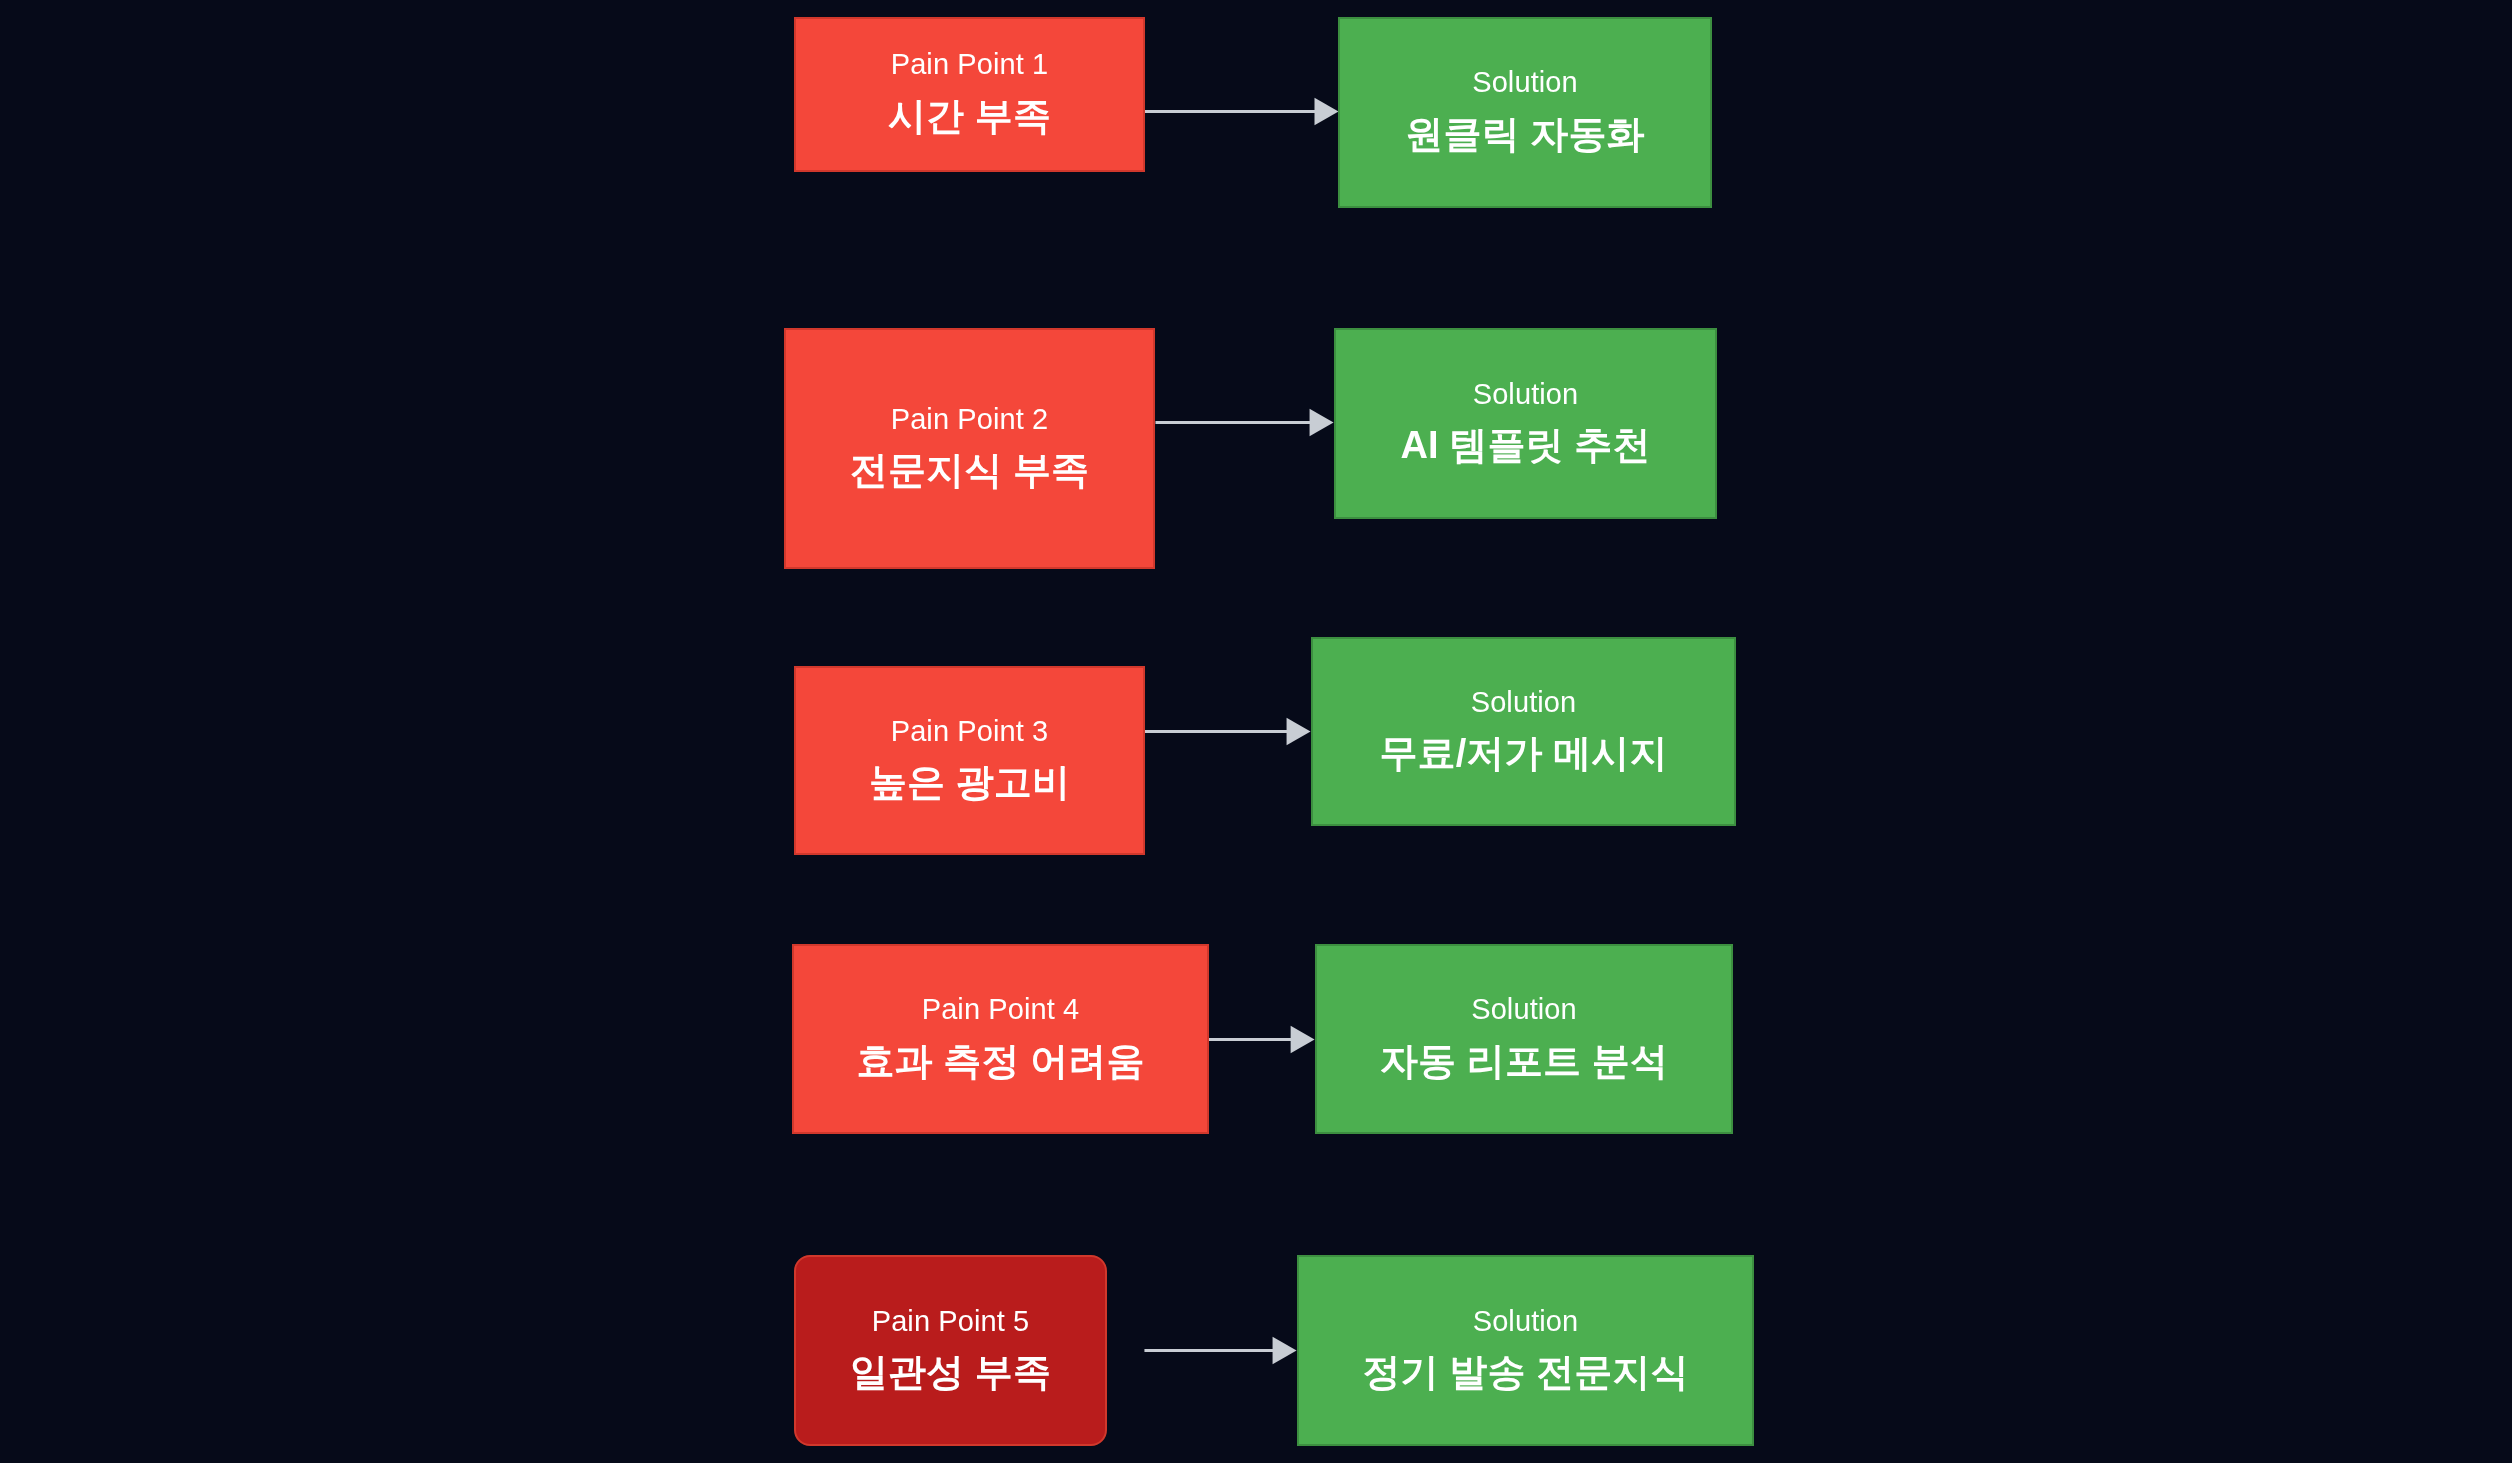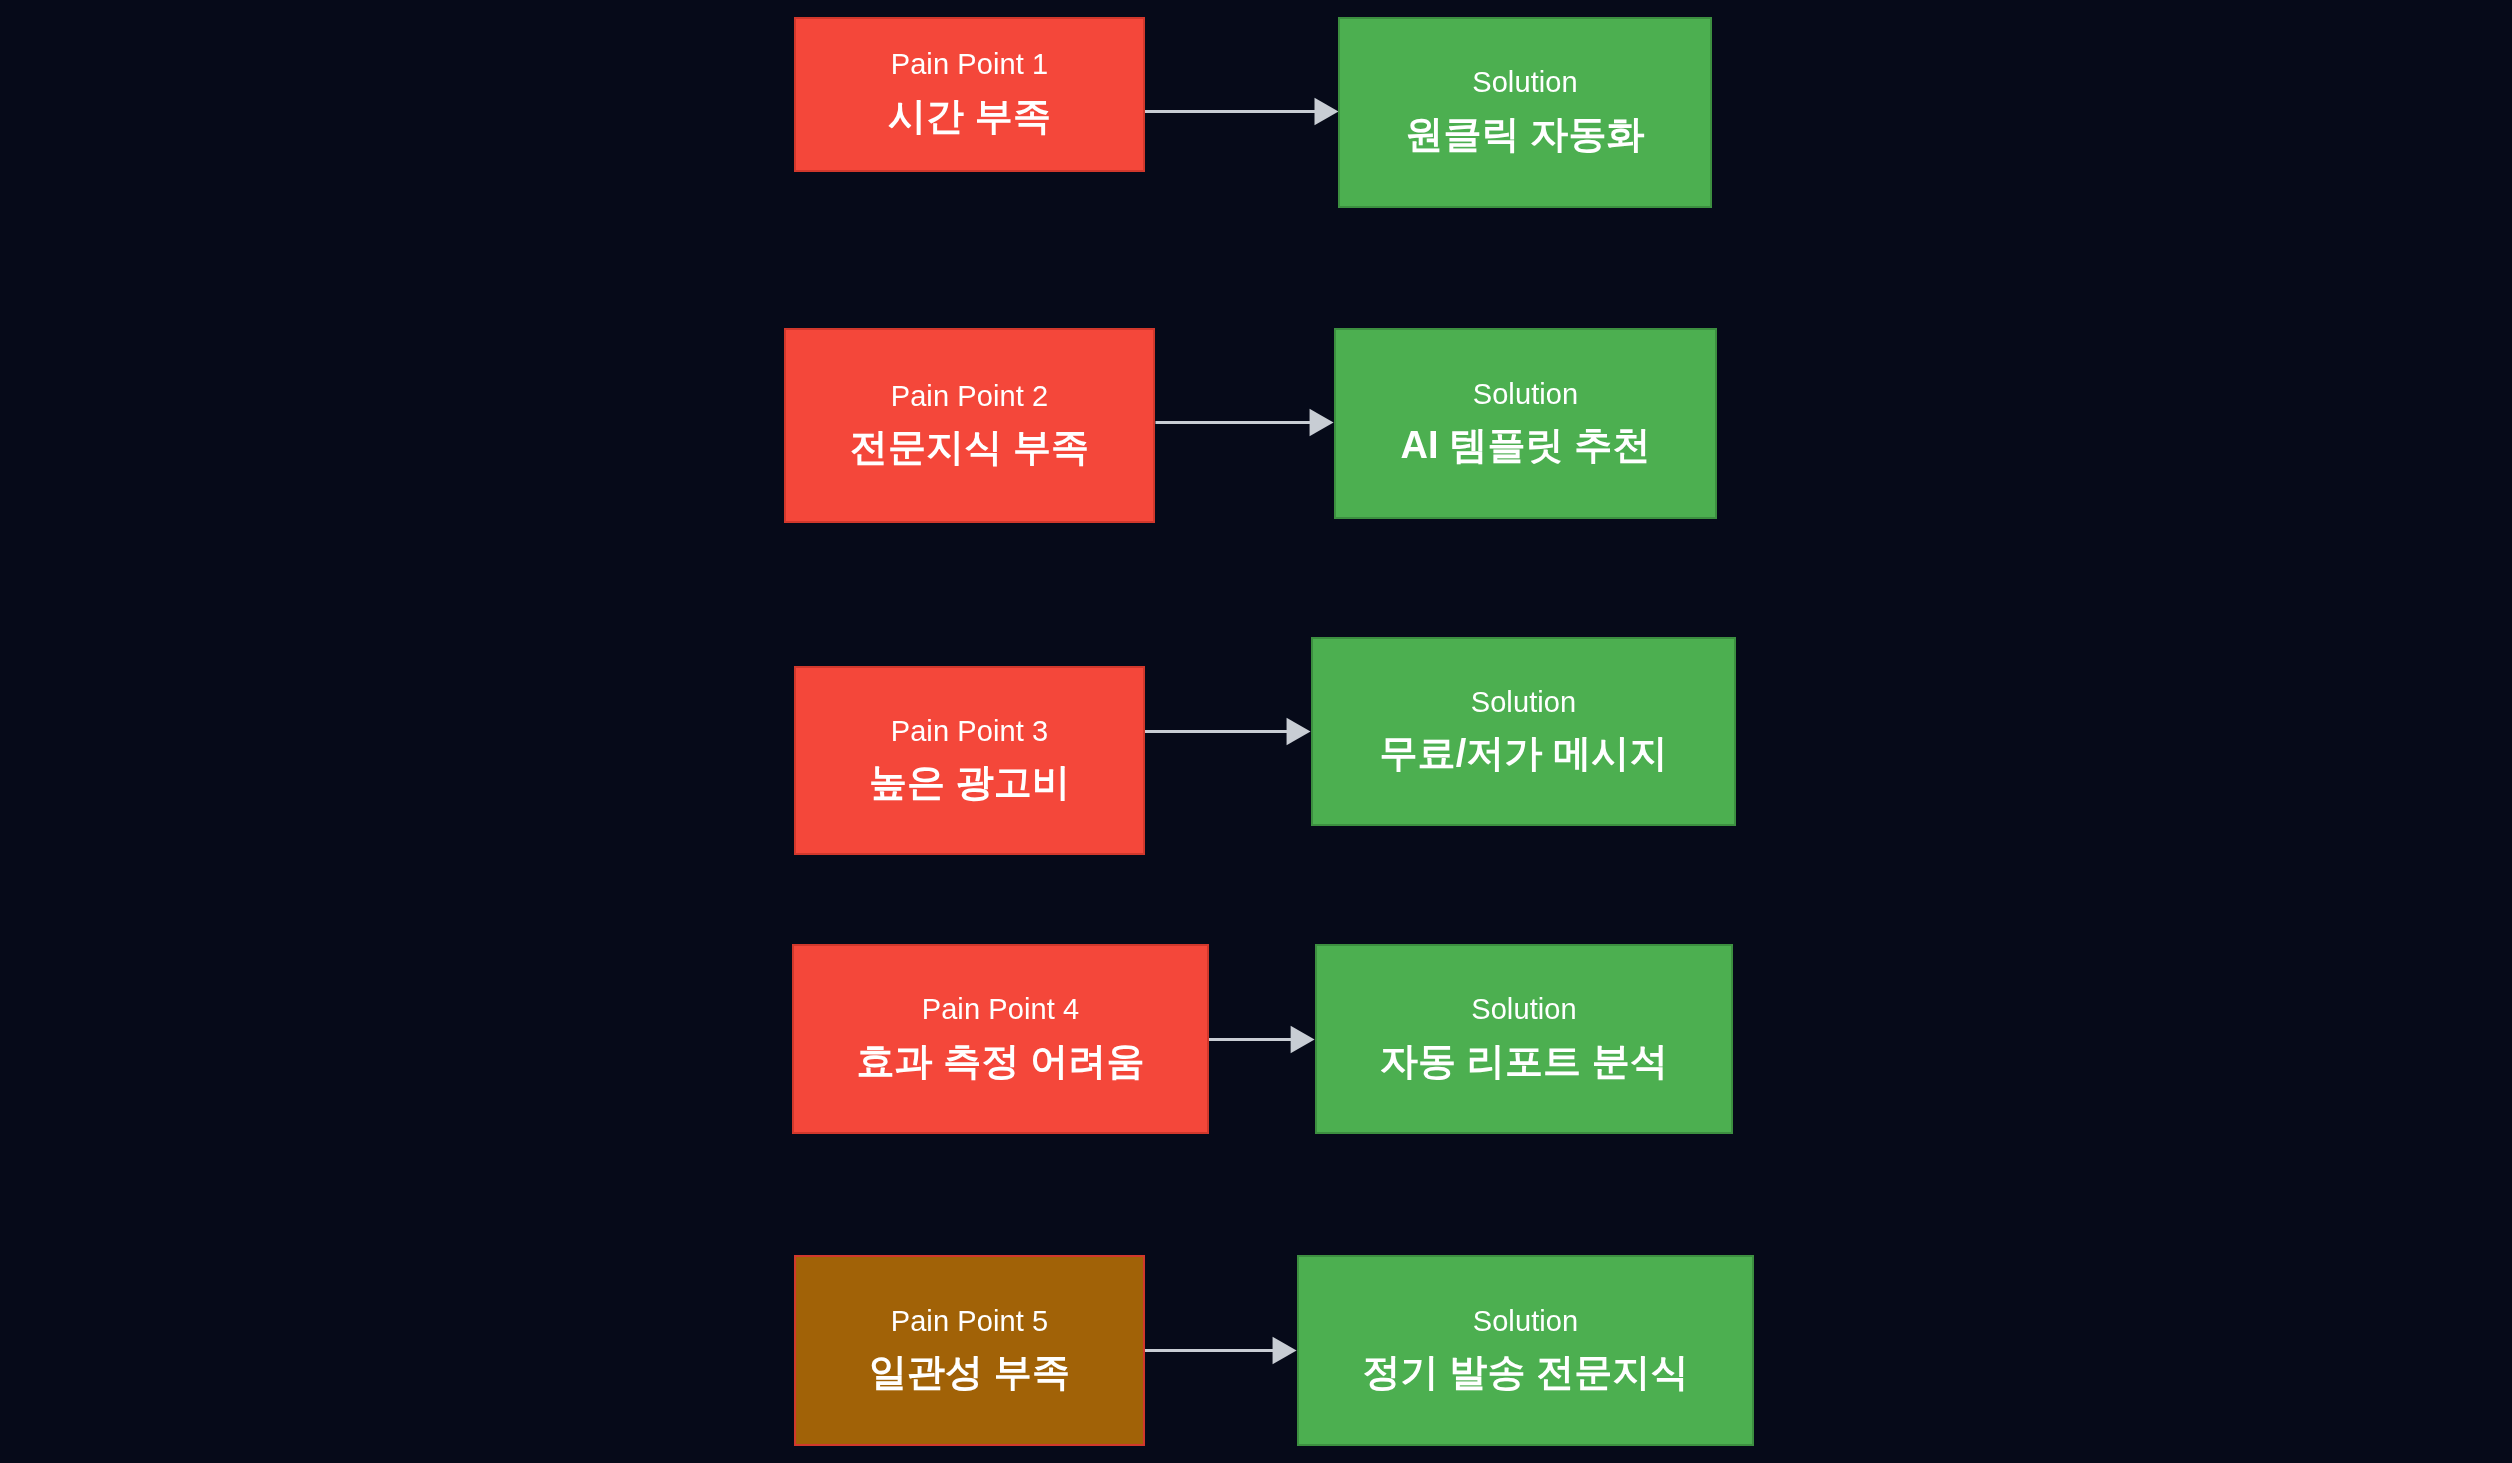--- a/index.html
+++ b/index.html
@@ -96,21 +96,21 @@
         <span class="subtitle">원클릭 자동화</span>
       </div>
     </div>
     <div class="row">
       <div class="connector" style="left: 1137px; top: 404px; width: 215px; height: 37px;">
         <svg width="215" height="37" viewBox="0 0 233 40">
           <line x1="20" y1="20" x2="189" y2="20" stroke="#c8cdd4" stroke-width="3"></line>
           <polygon points="213,20 187,5 187,35" fill="#c8cdd4"></polygon>
         </svg>
       </div>
-      <div class="node pain" style="left: 784px; top: 328px; width: 371px; height: 195px; background: rgb(244, 71, 58); border-color: rgb(209, 56, 44); color: rgb(255, 255, 255);">
+      <div class="node pain" style="left: 784px; top: 328px; width: 371px; height: 241px; background: rgb(244, 71, 58); border-color: rgb(209, 56, 44); color: rgb(255, 255, 255);">
         <span class="title">Pain Point 2</span>
         <span class="subtitle">전문지식 부족</span>
       </div>
       <div class="node solution" style="left: 1334px; top: 328px; width: 383px; height: 191px; background: rgb(76, 175, 80); border-color: rgb(60, 143, 64); color: rgb(255, 255, 255);">
         <span class="title">Solution</span>
         <span class="subtitle">AI 템플릿 추천</span>
       </div>
     </div>
     <div class="row">
       <div class="connector" style="left: 1126px; top: 713px; width: 203px; height: 37px;">
@@ -144,21 +144,21 @@
         <span class="subtitle">자동 리포트 분석</span>
       </div>
     </div>
     <div class="row">
       <div class="connector" style="left: 1126px; top: 1332px; width: 189px; height: 37px;">
         <svg width="189" height="37" viewBox="0 0 205 40">
           <line x1="20" y1="20" x2="161" y2="20" stroke="#c8cdd4" stroke-width="3"></line>
           <polygon points="185,20 159,5 159,35" fill="#c8cdd4"></polygon>
         </svg>
       </div>
-      <div class="node pain" style="left: 794px; top: 1255px; width: 351px; height: 191px; background: #a16207; border-color: rgb(209, 56, 44); color: rgb(255, 255, 255);">
+      <div class="node pain" style="left: 794px; top: 1255px; width: 313px; height: 191px; background: #b91c1c; border-color: rgb(209, 56, 44); color: rgb(255, 255, 255); border-radius: 16px;">
         <span class="title">Pain Point 5</span>
         <span class="subtitle">일관성 부족</span>
       </div>
       <div class="node solution" style="left: 1297px; top: 1255px; width: 457px; height: 191px; background: rgb(76, 175, 80); border-color: rgb(60, 143, 64); color: rgb(255, 255, 255);">
         <span class="title">Solution</span>
         <span class="subtitle">정기 발송 전문지식</span>
       </div>
     </div>
   </div>
 

